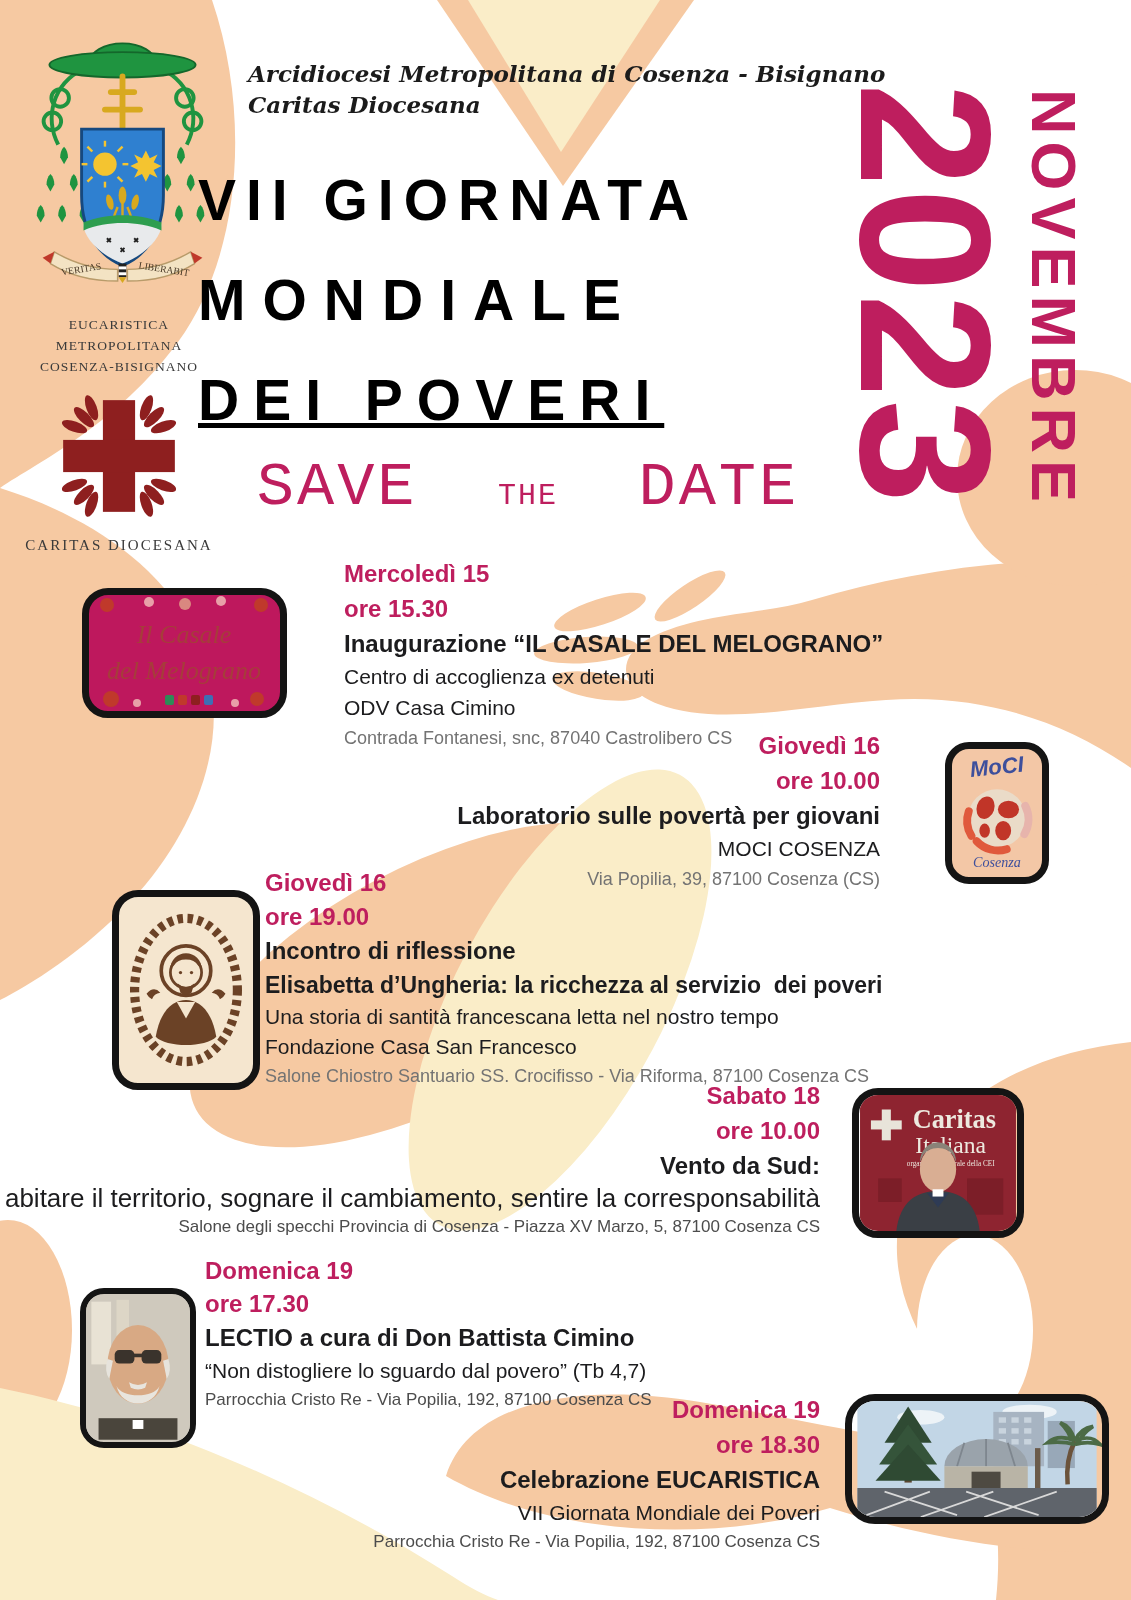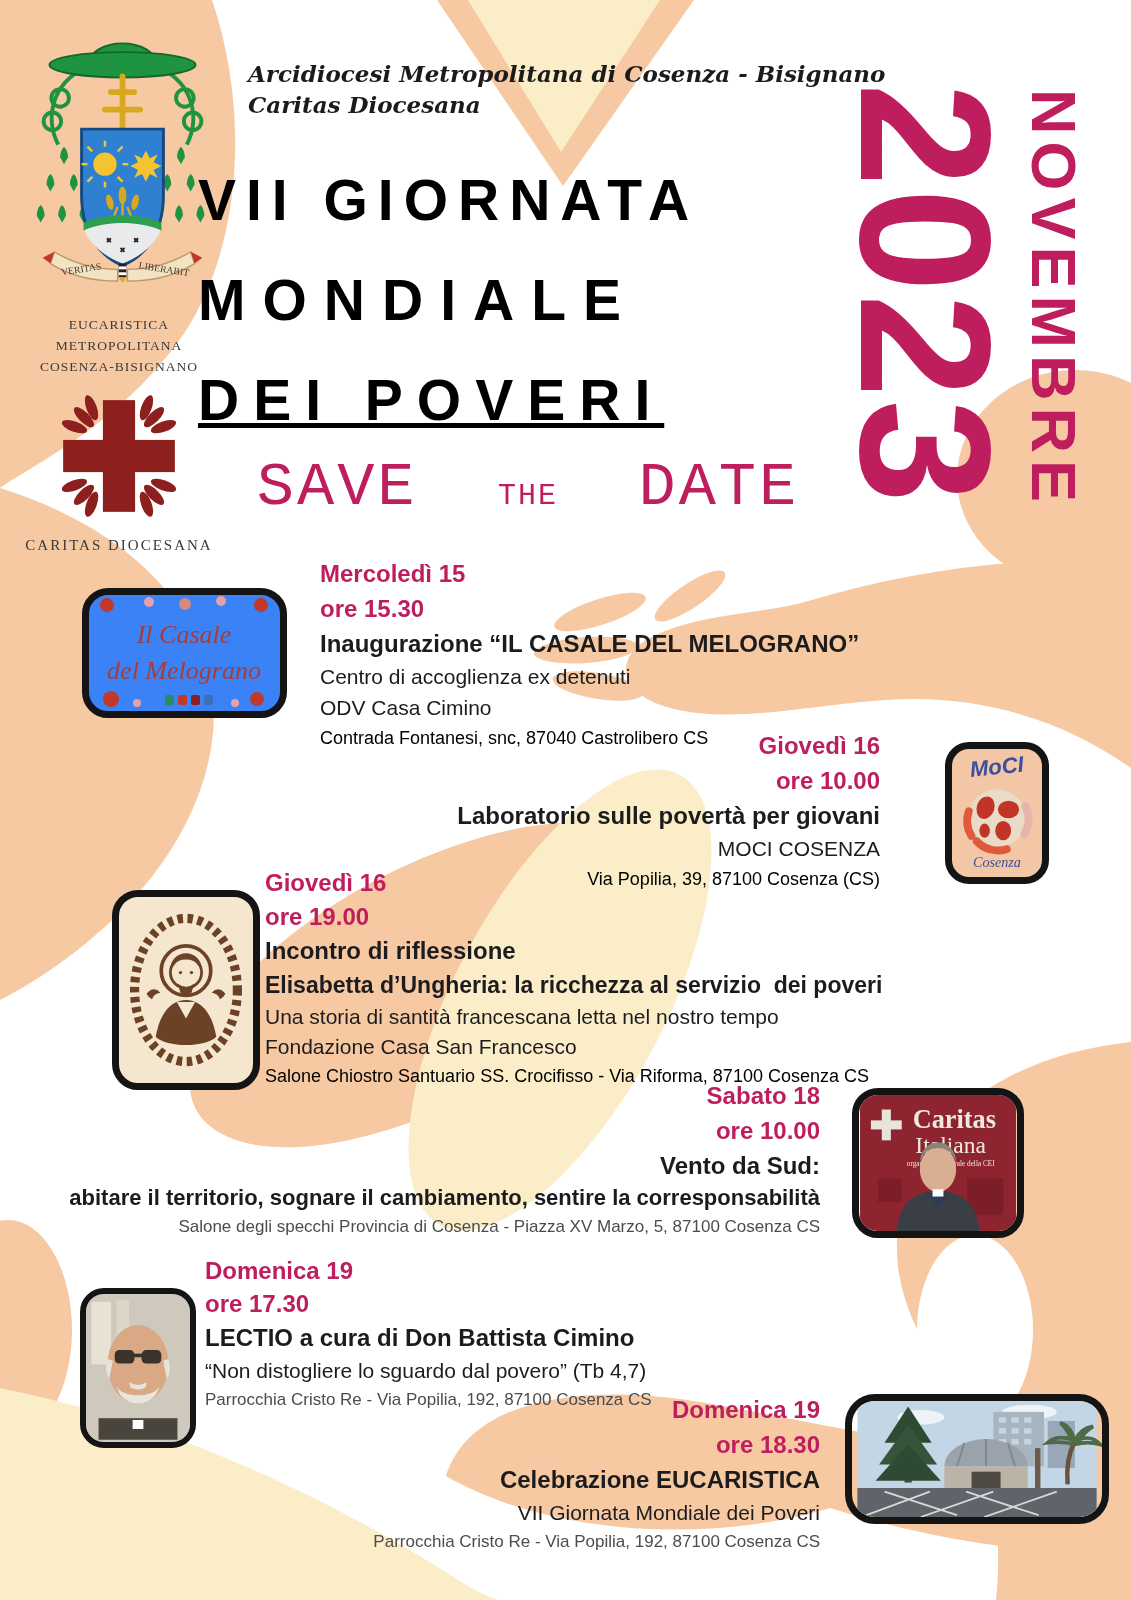--- a/index.html
+++ b/index.html
@@ -38,22 +38,22 @@
   .carblock .l3{font-size:15px;letter-spacing:2px;margin-top:10px;}
   .carblock svg{display:block;margin:8px auto 2px auto;}
 
   
   .evt{position:absolute;z-index:3;}
   .evt div{white-space:pre;}
   .evt .day,.evt .time{font-size:24px;font-weight:bold;color:#BE1E5E;line-height:35px;}
   .evt .etitle{font-size:24px;font-weight:bold;color:#1c1c1e;line-height:35px;}
   .evt .etitle2{font-size:23px;font-weight:bold;color:#1c1c1e;line-height:34px;}
   .evt .esub{font-size:21px;font-weight:normal;color:#1c1c1e;line-height:31px;}
-  .evt .esub-sm{font-size:22px;font-weight:bold;color:#1c1c1e;line-height:30px;}
-  .evt .eaddr{font-size:18px;font-weight:normal;color:#000000;line-height:30px;}
+  .evt .esub-sm{font-size:26px;font-weight:normal;color:#1c1c1e;line-height:30px;}
+  .evt .eaddr{font-size:18px;font-weight:normal;color:#737373;line-height:30px;}
   .evt .eaddr-sm{font-size:17px;font-weight:normal;color:#4c4c4c;line-height:28px;}
   .al-r{text-align:right;}
 
   
   .ph{position:absolute;z-index:4;border:7px solid #141414;overflow:hidden;box-sizing:border-box;}
   .r26{border-radius:26px;} .r30{border-radius:30px;} .r24{border-radius:24px;}
   .ph svg{display:block;}
 </style>
 </head>
 <body>
@@ -189,42 +189,42 @@
         <ellipse cx="38" cy="116" rx="5.5" ry="14" transform="rotate(45 38 116)"></ellipse>
         <ellipse cx="46" cy="126" rx="5.5" ry="14" transform="rotate(20 46 126)"></ellipse>
         <ellipse cx="104" cy="126" rx="5.5" ry="14" transform="rotate(-20 104 126)"></ellipse>
         <ellipse cx="112" cy="116" rx="5.5" ry="14" transform="rotate(-45 112 116)"></ellipse>
         <ellipse cx="122" cy="106" rx="5.5" ry="14" transform="rotate(-70 122 106)"></ellipse>
       </g>
     </svg>
     <div class="l3">CARITAS DIOCESANA</div>
   </div>
 
-  <div class="ph r26" style="left:82px;top:588px;width:205px;height:130px;background:#3b82f6;">
+  <div class="ph r26" style="left:82px;top:588px;width:205px;height:130px;background:#be185d;">
     <svg width="191" height="116" viewBox="0 0 191 116">
       <g>
         <circle cx="18" cy="10" r="7" fill="#C0392B"></circle>
           <circle cx="60" cy="7" r="5" fill="#E8A0A8"></circle>
         <circle cx="96" cy="9" r="6" fill="#D98880"></circle>
           <circle cx="132" cy="6" r="5" fill="#E8A0A8"></circle>
         <circle cx="172" cy="10" r="7" fill="#C0392B"></circle>
         <circle cx="22" cy="104" r="8" fill="#C0392B"></circle>
           <circle cx="168" cy="104" r="7" fill="#C0392B"></circle>
         <circle cx="48" cy="108" r="4" fill="#E8A0A8"></circle>
           <circle cx="146" cy="108" r="4" fill="#E8A0A8"></circle>
         <rect x="76" y="100" width="9" height="10" rx="2" fill="#2E8B57"></rect>
         <rect x="89" y="100" width="9" height="10" rx="2" fill="#C0392B"></rect>
         <rect x="102" y="100" width="9" height="10" rx="2" fill="#8E1F1F"></rect>
         <rect x="115" y="100" width="9" height="10" rx="2" fill="#3D6FB4"></rect>
       </g>
       <text x="95" y="48" text-anchor="middle" font-size="26" font-style="italic" font-family="Liberation Serif, serif" fill="#A63D3B">Il Casale</text>
       <text x="95" y="84" text-anchor="middle" font-size="26" font-style="italic" font-family="Liberation Serif, serif" fill="#A63D3B">del Melograno</text>
     </svg>
   </div>
-  <div class="evt" style="left:320px;top:556px;">
+  <div class="evt" style="left:344px;top:556px;">
     <div class="day">Mercoledì 15</div>
     <div class="time">ore 15.30</div>
     <div class="etitle">Inaugurazione “IL CASALE DEL MELOGRANO”</div>
     <div class="esub">Centro di accoglienza ex detenuti</div>
     <div class="esub">ODV Casa Cimino</div>
     <div class="eaddr">Contrada Fontanesi, snc, 87040 Castrolibero CS</div>
   </div>
 
   <div class="evt al-r" style="right:251px;top:728px;">
     <div class="day">Giovedì 16</div>

